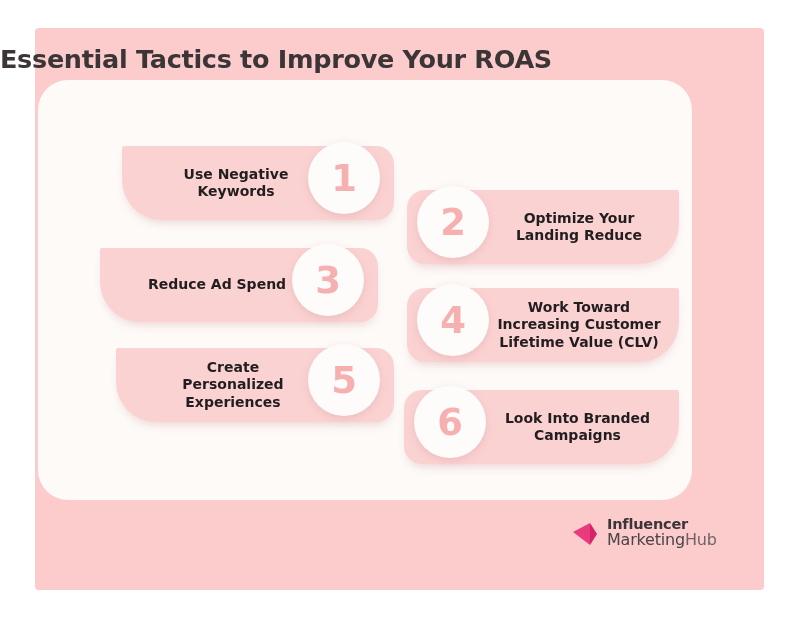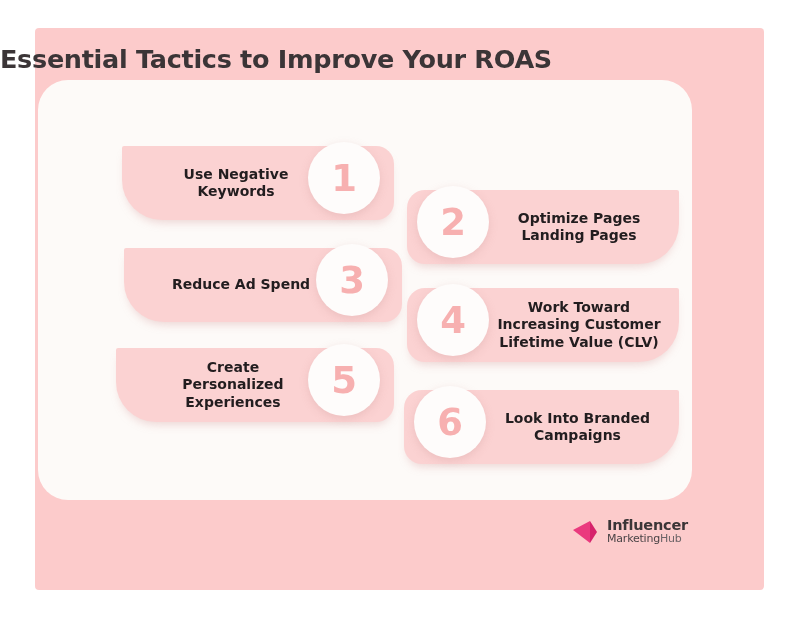--- a/index.html
+++ b/index.html
@@ -129,21 +129,21 @@
     line-height: 1.25;
     color: #221d1f;
     font-family: "DejaVu Sans", sans-serif;
   }
   .item.left .label  { left: 14px;  right: 86px; margin-left: 28px; }
   .item.right .label { left: 86px;  right: 14px; }
 
   
   #item-1 { left: 122px; top: 146px; width: 272px; }
   #item-2 { left: 407px; top: 190px; width: 272px; }
-  #item-3 { left: 124px; top: 248px; width: 278px; }
+  #item-3 { left: 100px; top: 248px; width: 278px; }
   #item-4 { left: 407px; top: 288px; width: 272px; }
   #item-5 { left: 116px; top: 348px; width: 278px; }
   #item-6 { left: 404px; top: 390px; width: 275px; }
 
   
   .logo {
     position: absolute;
     left: 573px;
     top: 517px;
     display: flex;
@@ -160,21 +160,21 @@
     line-height: 1.05;
     font-family: "DejaVu Sans", sans-serif;
   }
   .logo-line1 {
     font-size: 14.5px;
     font-weight: bold;
     color: #3b3537;
     letter-spacing: -0.2px;
   }
   .logo-line2 {
-    font-size: 11px;
+    font-size: 16px;
     color: #4a4446;
     letter-spacing: -0.2px;
   }
   .logo-line2 .hub { color: #6c6467; }
 </style>
 </head>
 <body>
 
 <div id="infographic">
 
@@ -189,21 +189,21 @@
     <div class="item left" id="item-1">
       <div class="pill"></div>
       <div class="label">Use Negative Keywords</div>
       <div class="badge">
         <span class="badge-num">1</span>
       </div>
     </div>
 
     <div class="item right" id="item-2">
       <div class="pill"></div>
-      <div class="label">Optimize Pages Landing Pages</div>
+      <div class="label">Optimize Your Landing Reduce</div>
       <div class="badge">
         <span class="badge-num">2</span>
       </div>
     </div>
 
     <div class="item left" id="item-3">
       <div class="pill"></div>
       <div class="label">Reduce Ad Spend</div>
       <div class="badge">
         <span class="badge-num">3</span>

